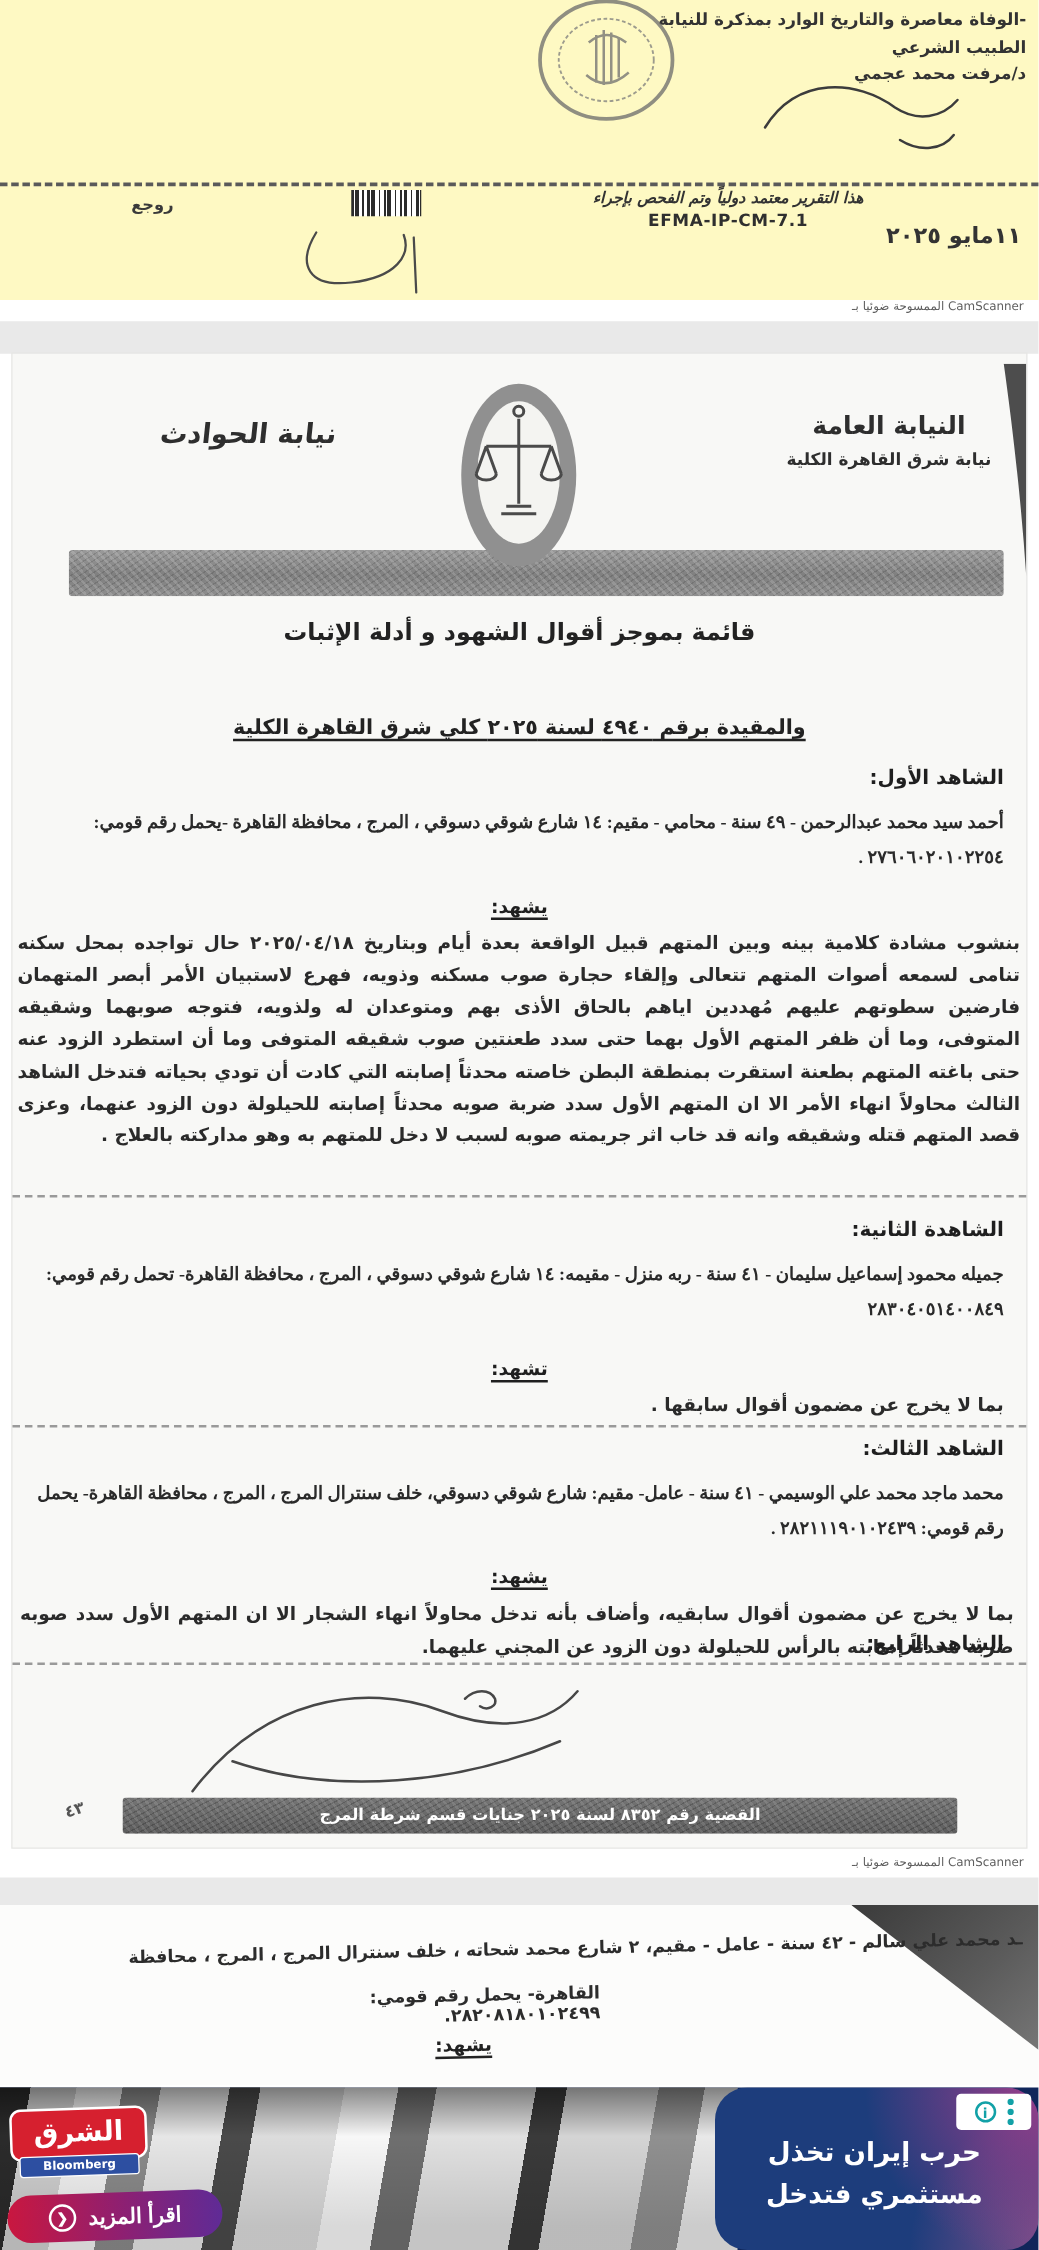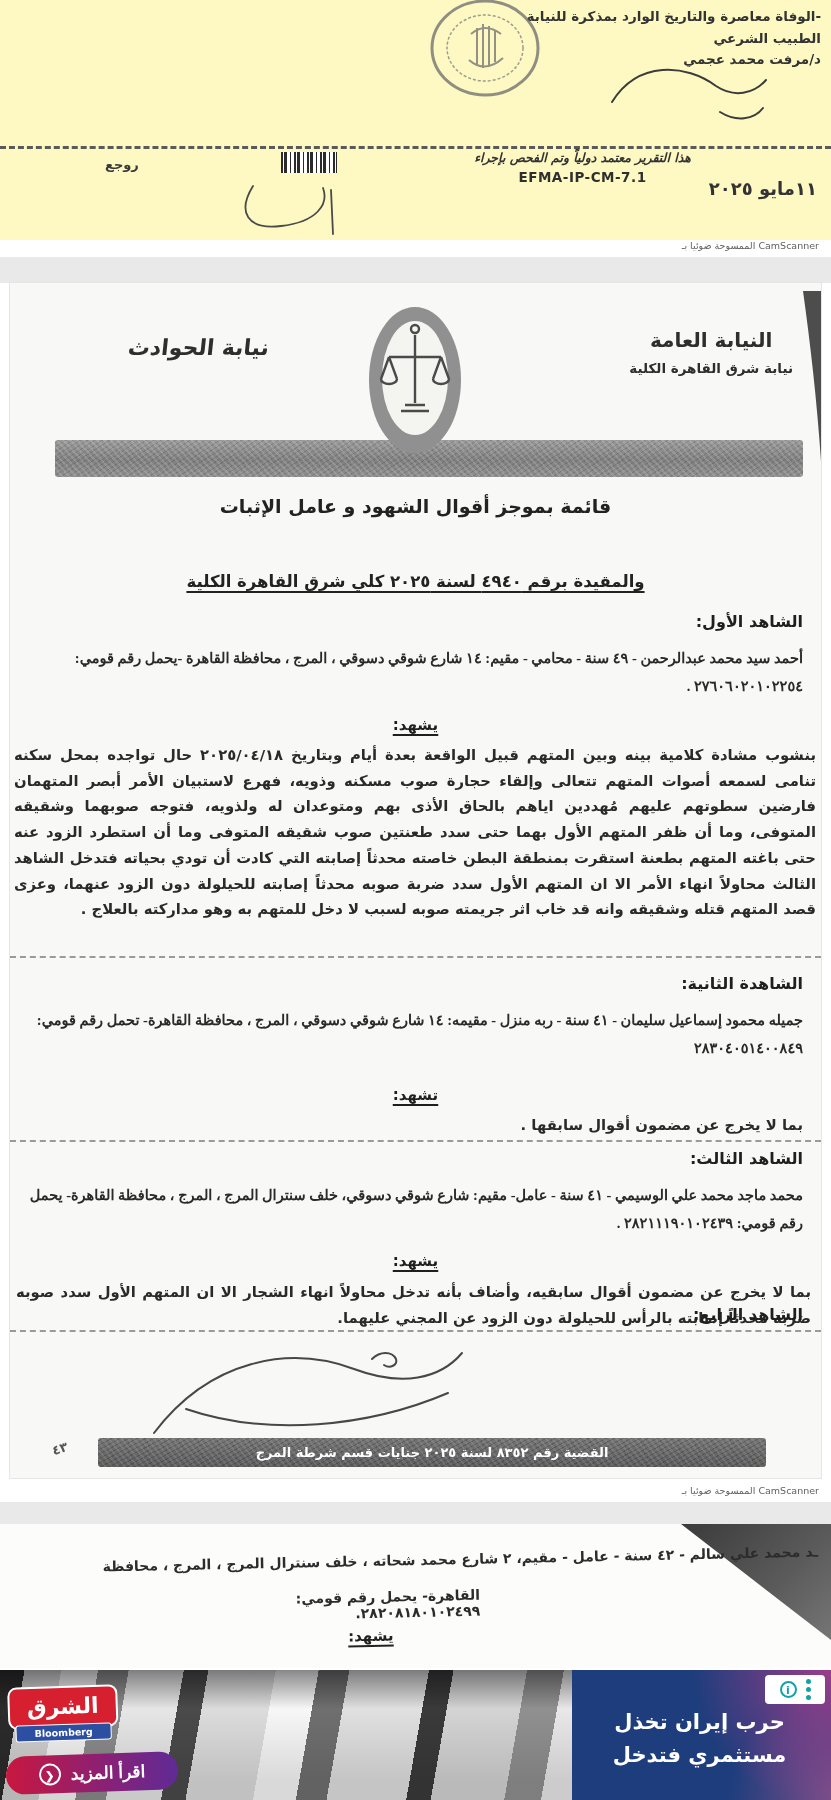--- a/index.html
+++ b/index.html
@@ -68,21 +68,21 @@
   
   .ad{left:0;top:1670px;right:0;height:130px;background:#10265a;cursor:pointer;}
   .ad-photo{left:0;top:0;width:590px;height:130px;
     background:
       linear-gradient(180deg,rgba(0,0,0,.45),rgba(0,0,0,0) 30%,rgba(0,0,0,.12) 85%),
       linear-gradient(100deg,#2b2b2b 0 4%,#cfcfcf 4% 10%,#f2f2f2 10% 16%,#8a8a8a 16% 21%,#e6e6e6 21% 30%,#4a4a4a 30% 34%,#dcdcdc 34% 45%,#f7f7f7 45% 52%,#6f6f6f 52% 57%,#e0e0e0 57% 70%,#3a3a3a 70% 74%,#d4d4d4 74% 86%,#909090 86% 92%,#e8e8e8 92%);}
   .ad-panel{left:572px;right:0;top:0;bottom:0;
     background:
       radial-gradient(circle at 100% 0%,rgba(168,62,140,.9),rgba(0,0,0,0) 48%),
       radial-gradient(circle at 104% 100%,rgba(210,95,150,.55),rgba(0,0,0,0) 38%),
-      #1d3d7c;}
+      #1d3d7c; border-radius: 26px;}
   .ad-headline{top:36px;left:10px;right:14px;text-align:center;color:#ffffff;
     font-size:21px;font-weight:700;line-height:1.55;}
   .ad-infobox{top:5px;right:6px;width:60px;height:29px;background:#fff;border-radius:4px;
     display:flex;align-items:center;justify-content:center;gap:9px;}
   .info-circle{width:17px;height:17px;border:2px solid #12a1a7;border-radius:50%;
     color:#12a1a7;font-size:11px;font-weight:700;line-height:16px;text-align:center;}
   .kebab{display:flex;flex-direction:column;gap:3px;}
   .kebab span{width:5px;height:5px;border-radius:50%;background:#12a1a7;display:block;}
   .brand{top:16px;left:8px;width:110px;transform:rotate(-2deg);}
   .brand-red{background:#d6202f;border:2px solid #fff;border-radius:9px;height:42px;
@@ -164,21 +164,21 @@
         <path d="M48 30 L48 98"></path>
         <path d="M22 52 L74 52"></path>
         <path d="M22 52 L14 74 M22 52 L30 74 M14 74 A 8 5 0 0 0 30 74"></path>
         <path d="M74 52 L66 74 M74 52 L82 74 M66 74 A 8 5 0 0 0 82 74"></path>
         <path d="M38 100 L58 100 M34 106 L62 106"></path>
         <circle cx="48" cy="24" r="4"></circle>
       </g>
     </svg>
     <div class="abs graybar"></div>
 
-    <div class="abs doc-title rtl center bold">قائمة بموجز أقوال الشهود و عامل الإثبات</div>
+    <div class="abs doc-title rtl center bold">قائمة بموجز أقوال الشهود و أدلة الإثبات</div>
     <div class="abs case2 rtl center bold underline">والمقيدة برقم ٤٩٤٠ لسنة ٢٠٢٥ كلي شرق القاهرة الكلية</div>
 
     <div class="abs w-head rtl right bold" style="top:329px;right:18px">الشاهد الأول:</div>
     <div class="abs w-info rtl right bold" style="top:362px;right:18px;left:6px">أحمد سيد محمد عبدالرحمن  - ٤٩ سنة - محامي - مقيم: ١٤ شارع شوقي دسوقي ، المرج ، محافظة القاهرة -يحمل رقم قومي: ٢٧٦٠٦٠٢٠١٠٢٢٥٤ .</div>
     <div class="abs testify rtl center bold underline" style="top:433px;left:0;right:0">يشهد:</div>
     <div class="abs testimony rtl bold" style="top:459px;left:4px;right:5px">بنشوب مشادة كلامية بينه وبين المتهم قبيل الواقعة بعدة أيام وبتاريخ ٢٠٢٥/٠٤/١٨ حال تواجده بمحل سكنه تنامى لسمعه أصوات المتهم تتعالى وإلقاء حجارة صوب مسكنه وذويه، فهرع لاستبيان الأمر أبصر المتهمان فارضين سطوتهم عليهم مُهددين اياهم بالحاق الأذى بهم ومتوعدان له ولذويه، فتوجه صوبهما وشقيقه المتوفى، وما أن ظفر المتهم الأول بهما حتى سدد طعنتين صوب شقيقه المتوفى وما أن استطرد الزود عنه حتى باغته المتهم بطعنة استقرت بمنطقة البطن خاصته محدثاً إصابته التي كادت أن تودي بحياته فتدخل الشاهد الثالث محاولاً انهاء الأمر الا ان المتهم الأول سدد ضربة صوبه محدثاً إصابته للحيلولة دون الزود عنهما، وعزى قصد المتهم قتله وشقيقه وانه قد خاب اثر جريمته صوبه لسبب لا دخل للمتهم به وهو مداركته بالعلاج .</div>
 
     <div class="abs dashed-light" style="top:673px;left:0;right:0"></div>
 
     <div class="abs w-head rtl right bold" style="top:691px;right:18px">الشاهدة الثانية:</div>

